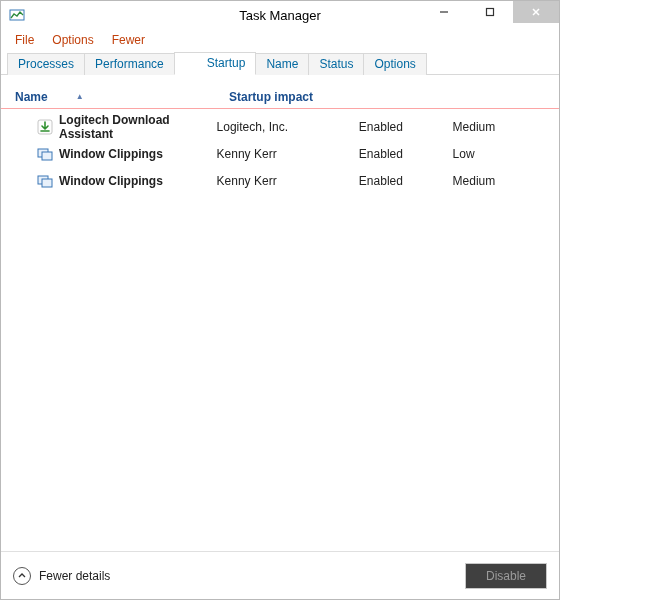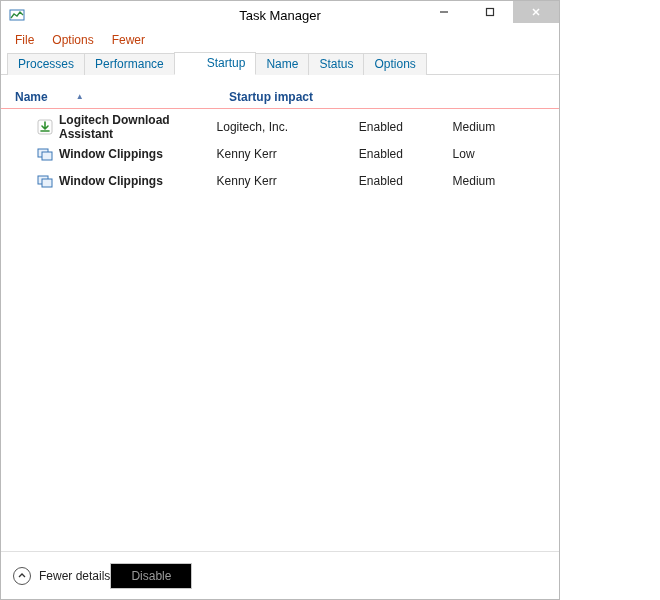--- a/index.html
+++ b/index.html
@@ -140,36 +140,36 @@
     width: 16px; height: 16px;
     display: inline-flex; align-items: center; justify-content: center;
     flex-shrink: 0;
   }
   
   .bottombar {
     height: 48px;
     border-top: 1px solid #e0e0e0;
     display: flex;
     align-items: center;
-    justify-content: flex-start;
+    justify-content: space-between;
     padding: 0 12px;
   }
   .fewer {
     display: flex; align-items: center; gap: 8px;
     color: #222; font-size: 12px;
   }
   .fewer .circ {
     width: 18px; height: 18px;
     border: 1px solid #555; border-radius: 50%;
     display: inline-flex; align-items: center; justify-content: center;
   }
   .btn-disable {
     padding: 5px 20px;
     border: 1px solid #c8c8c8;
-    background: #000000;
+    background: #404040;
     color: #9b9b9b;
     font-size: 12px;
   }
 </style>
 </head>
 <body>
 
 <div class="window">
 
   <div class="titlebar">

